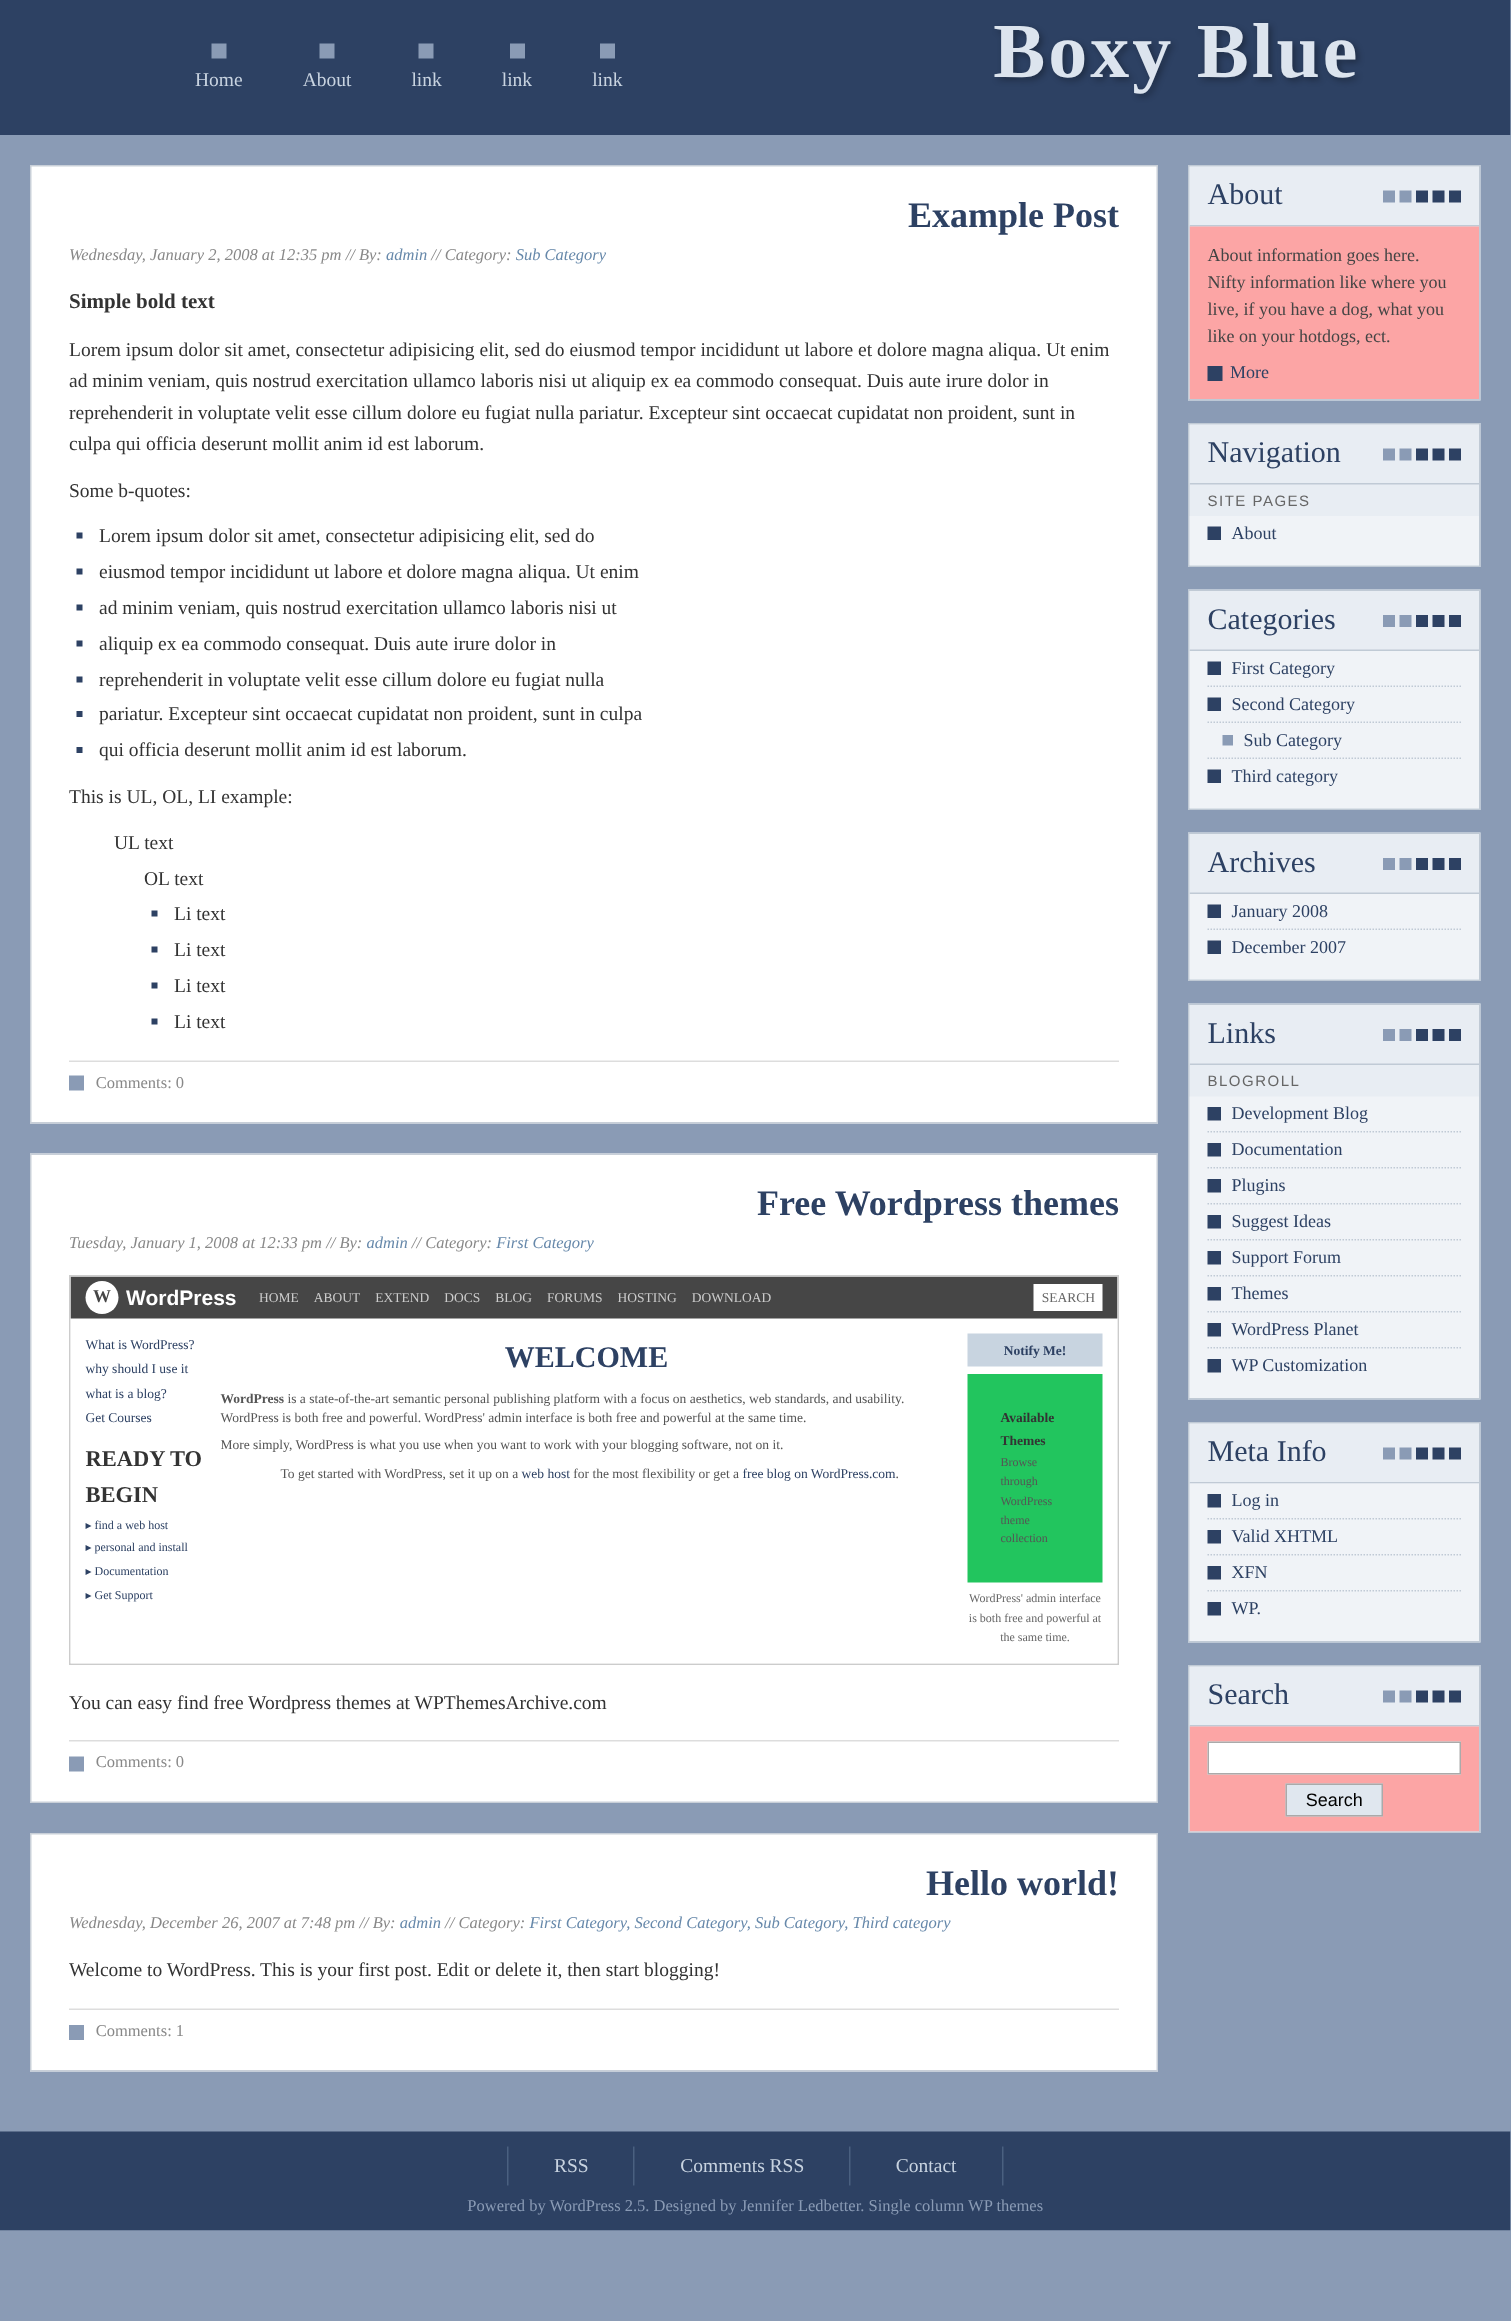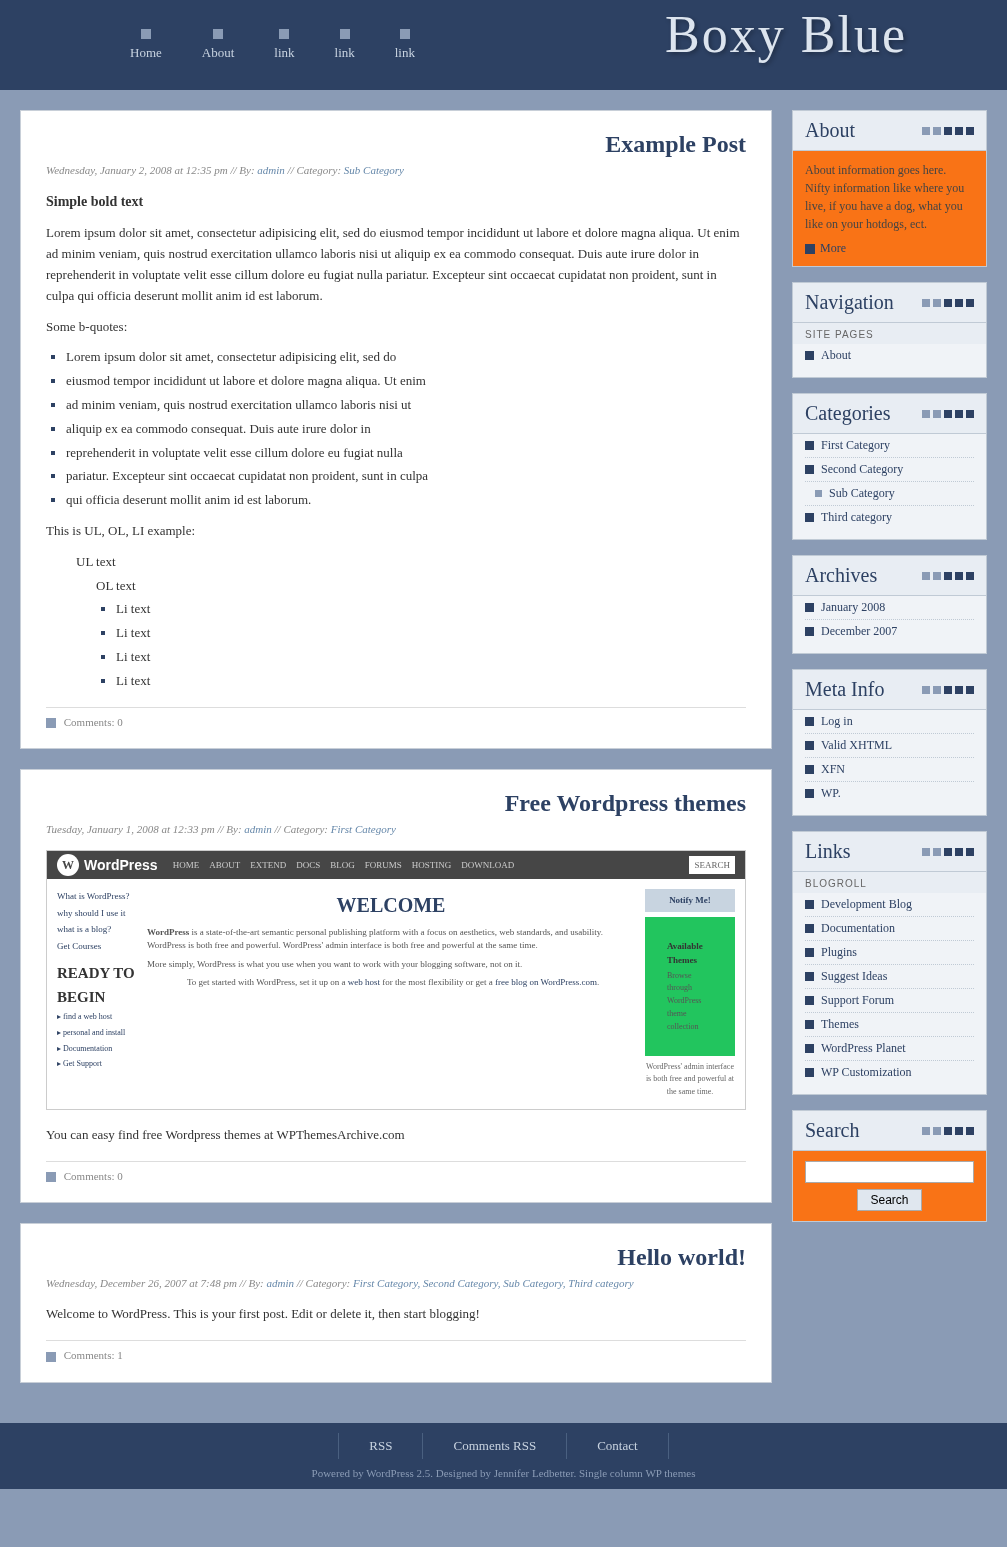--- a/index.html
+++ b/index.html
@@ -39,21 +39,21 @@
       width: 10px;
       height: 10px;
       background: #8a9bb5;
       margin-bottom: 6px;
     }
     #site-title {
       position: absolute;
       right: 100px;
       top: 5px;
       font-size: 52px;
-      font-weight: normal;
+      font-weight: bold;
       color: #dce4ee;
       font-family: Georgia, serif;
       letter-spacing: 2px;
       text-shadow: 2px 2px 4px rgba(0,0,0,0.3);
     }
 
     
     #wrapper {
       max-width: 1007px;
       margin: 0 auto;
@@ -274,21 +274,21 @@
     .widget-dot {
       width: 8px;
       height: 8px;
       background: #8a9bb5;
     }
     .widget-dot.dark {
       background: #2d4163;
     }
     .widget-content {
       padding: 10px 12px;
-      background: #f97316;
+      background: #fca5a5;
     }
     .widget-content p {
       font-size: 12px;
       line-height: 1.5;
       color: #444;
     }
     .widget-more {
       display: flex;
       align-items: center;
       margin-top: 8px;
@@ -676,20 +676,68 @@
         </li>
         <li>
           <span class="widget-bullet"></span>
           <a>December 2007</a>
         </li>
       </ul>
     </div>
 
     <div class="widget">
       <div class="widget-title">
+        <span>Links</span>
+        <div class="widget-dots">
+          <span class="widget-dot"></span>
+          <span class="widget-dot"></span>
+          <span class="widget-dot dark"></span>
+          <span class="widget-dot dark"></span>
+          <span class="widget-dot dark"></span>
+        </div>
+      </div>
+      <div class="widget-subtitle">Blogroll</div>
+      <ul class="widget-list">
+        <li>
+          <span class="widget-bullet"></span>
+          <a>Development Blog</a>
+        </li>
+        <li>
+          <span class="widget-bullet"></span>
+          <a>Documentation</a>
+        </li>
+        <li>
+          <span class="widget-bullet"></span>
+          <a>Plugins</a>
+        </li>
+        <li>
+          <span class="widget-bullet"></span>
+          <a>Suggest Ideas</a>
+        </li>
+        <li>
+          <span class="widget-bullet"></span>
+          <a>Support Forum</a>
+        </li>
+        <li>
+          <span class="widget-bullet"></span>
+          <a>Themes</a>
+        </li>
+        <li>
+          <span class="widget-bullet"></span>
+          <a>WordPress Planet</a>
+        </li>
+        <li>
+          <span class="widget-bullet"></span>
+          <a>WP Customization</a>
+        </li>
+      </ul>
+    </div>
+
+    <div class="widget">
+      <div class="widget-title">
         <span>Meta Info</span>
         <div class="widget-dots">
           <span class="widget-dot"></span>
           <span class="widget-dot"></span>
           <span class="widget-dot dark"></span>
           <span class="widget-dot dark"></span>
           <span class="widget-dot dark"></span>
         </div>
       </div>
       <ul class="widget-list">
@@ -701,68 +749,20 @@
           <span class="widget-bullet"></span>
           <a>Valid XHTML</a>
         </li>
         <li>
           <span class="widget-bullet"></span>
           <a>XFN</a>
         </li>
         <li>
           <span class="widget-bullet"></span>
           <a>WP.</a>
-        </li>
-      </ul>
-    </div>
-
-    <div class="widget">
-      <div class="widget-title">
-        <span>Links</span>
-        <div class="widget-dots">
-          <span class="widget-dot"></span>
-          <span class="widget-dot"></span>
-          <span class="widget-dot dark"></span>
-          <span class="widget-dot dark"></span>
-          <span class="widget-dot dark"></span>
-        </div>
-      </div>
-      <div class="widget-subtitle">Blogroll</div>
-      <ul class="widget-list">
-        <li>
-          <span class="widget-bullet"></span>
-          <a>Development Blog</a>
-        </li>
-        <li>
-          <span class="widget-bullet"></span>
-          <a>Documentation</a>
-        </li>
-        <li>
-          <span class="widget-bullet"></span>
-          <a>Plugins</a>
-        </li>
-        <li>
-          <span class="widget-bullet"></span>
-          <a>Suggest Ideas</a>
-        </li>
-        <li>
-          <span class="widget-bullet"></span>
-          <a>Support Forum</a>
-        </li>
-        <li>
-          <span class="widget-bullet"></span>
-          <a>Themes</a>
-        </li>
-        <li>
-          <span class="widget-bullet"></span>
-          <a>WordPress Planet</a>
-        </li>
-        <li>
-          <span class="widget-bullet"></span>
-          <a>WP Customization</a>
         </li>
       </ul>
     </div>
 
     <div class="widget">
       <div class="widget-title">
         <span>Search</span>
         <div class="widget-dots">
           <span class="widget-dot"></span>
           <span class="widget-dot"></span>

